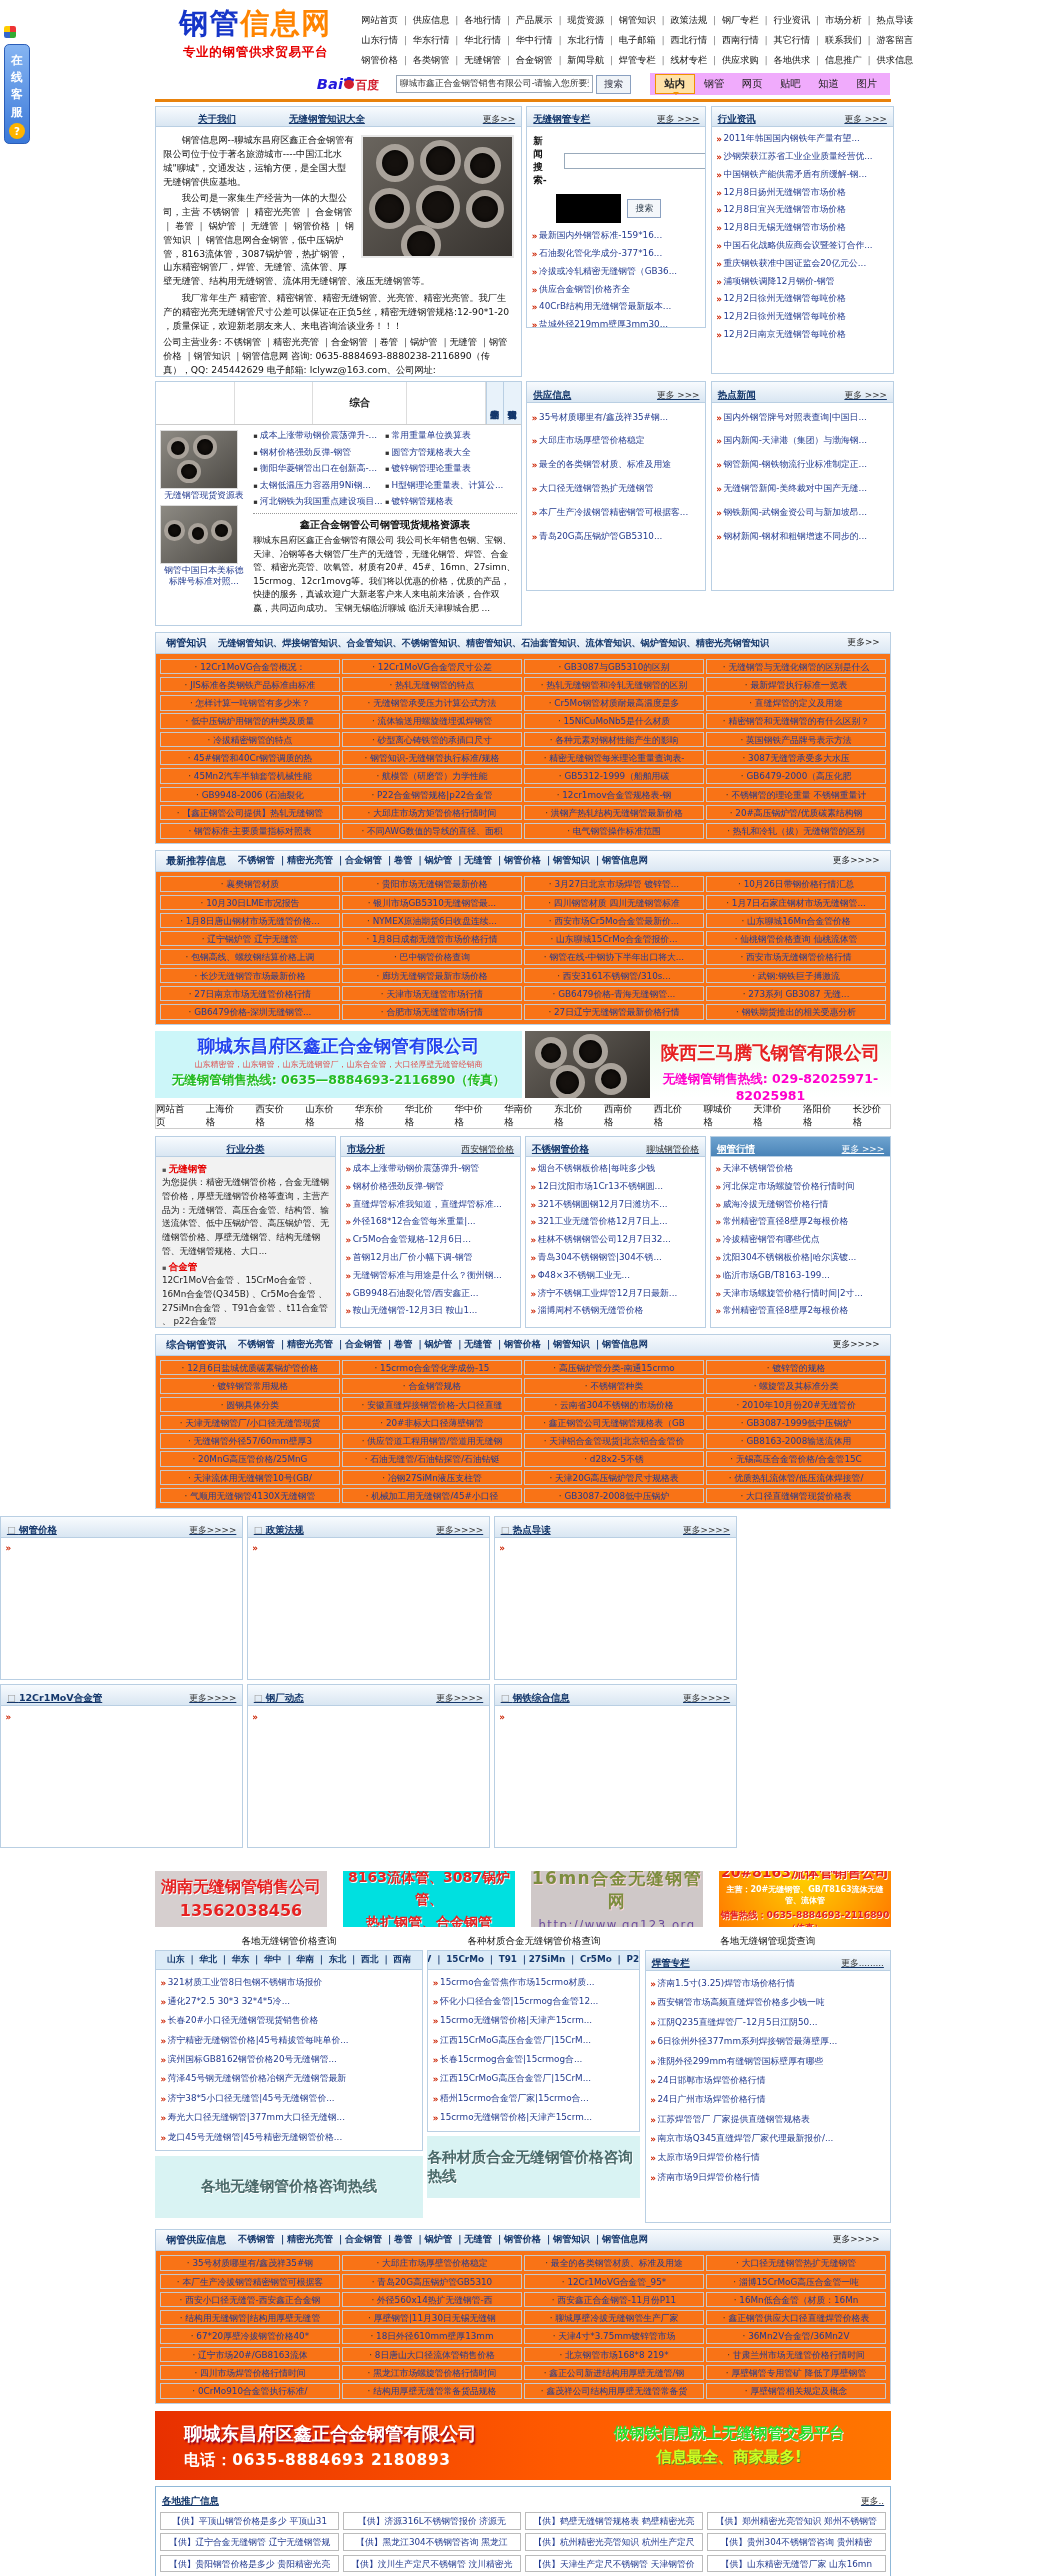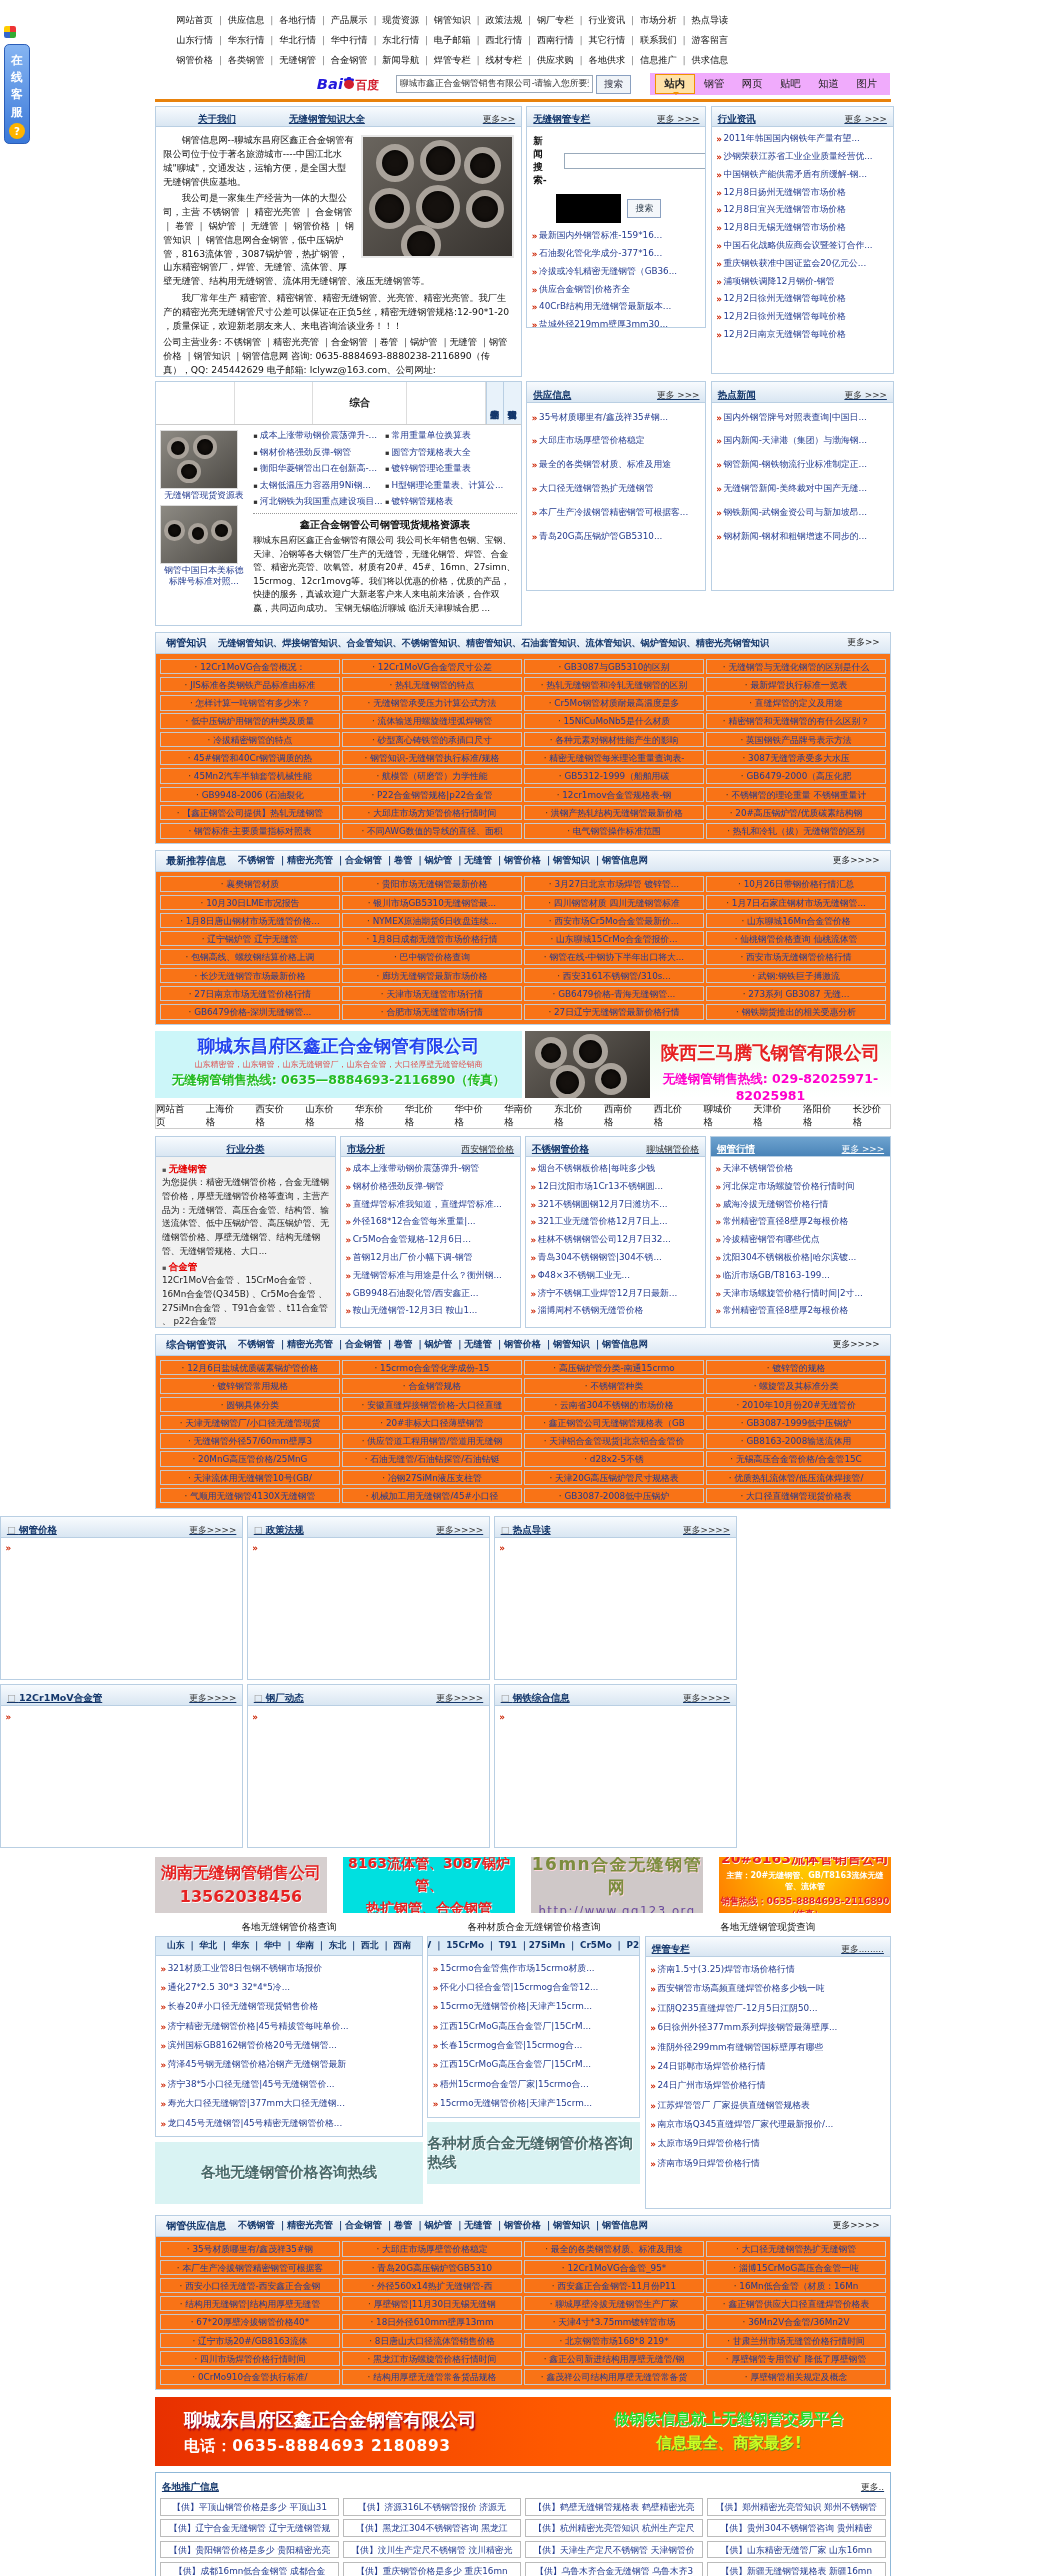--- a/index.html
+++ b/index.html
@@ -112,21 +112,21 @@
 .qhd { background:linear-gradient(#6ea3cf,#4a84b8); color:#fff; }
 .qhd .more { color:#fff; }
 
 
 .tagged { width:737px; margin-top:7.3px; }
 .trow { display:grid; grid-template-columns:repeat(3,1fr); gap:3.7px; margin-bottom:4.4px; }
 .tbox { border:0.7px solid #b9cfe3; height:164px; overflow:hidden; }
 .tbox .box-hd b::before { content:"□ "; color:#999; font-weight:normal; }
 
 
-.mbans { display:grid; grid-template-columns:repeat(4,1fr); gap:16px; margin-top:9px; height:56px; }
+.mbans { display:grid; grid-template-columns:repeat(4,1fr); gap:16px; margin-top:23px; height:56px; }
 .mban { display:flex; flex-direction:column; align-items:center; justify-content:center; text-align:center; overflow:hidden; }
 .mb1 { background:#d6cfcf; } .mb1 div { color:#e62222; font-weight:bold; font-size:16px; text-shadow:0.7px 0.7px 0 #fff; line-height:1.5; }
 .mb2 { background:#00e0e0; } .mb2 div { color:#e62222; font-weight:bold; font-size:14px; text-shadow:0.7px 0.7px 0 #fff; line-height:1.6; }
 .mb3 { background:#cfc8c8; } .mb3 .l1 { color:#7c8d3e; font-weight:bold; font-size:17px; letter-spacing:1.5px; text-shadow:0.7px 0.7px 0 #ffd7e0; } .mb3 .l2 { color:#6a4a9c; font-size:11.7px; letter-spacing:1.5px; margin-top:5.9px; }
 .mb4 { background:radial-gradient(circle at 50% 0,#ffd400,#ff7a00); }
 .mb4 .l1 { color:#e62222; font-weight:bold; font-size:14px; text-shadow:0.7px 0.7px 0 #fff; }
 .mb4 .l2 { color:#fff; font-weight:bold; font-size:8px; margin-top:2.9px; }
 .mb4 .l3 { color:#e62222; font-weight:bold; font-size:9.2px; text-shadow:0.7px 0.7px 0 #ffe; margin-top:2.9px; }
 
 
@@ -168,20 +168,24 @@
     <div>
         <div class="ch">在</div>
         <div class="ch">线</div>
         <div class="ch">客</div>
         <div class="ch">服</div>
       </div>
     <div class="headset">?</div>
   </div>
 
   <div class="hdr">
+    <div class="logo">
+      <div class="logo-line"><span class="logo-main">钢管</span><span class="logo-accent">信息网</span></div>
+      <div class="tagline">专业的钢管供求贸易平台</div>
+    </div>
     <div class="topnav">
       <ul>
           <li>网站首页</li>
           <li>供应信息</li>
           <li>各地行情</li>
           <li>产品展示</li>
           <li>现货资源</li>
           <li>钢管知识</li>
           <li>政策法规</li>
           <li>钢厂专栏</li>

